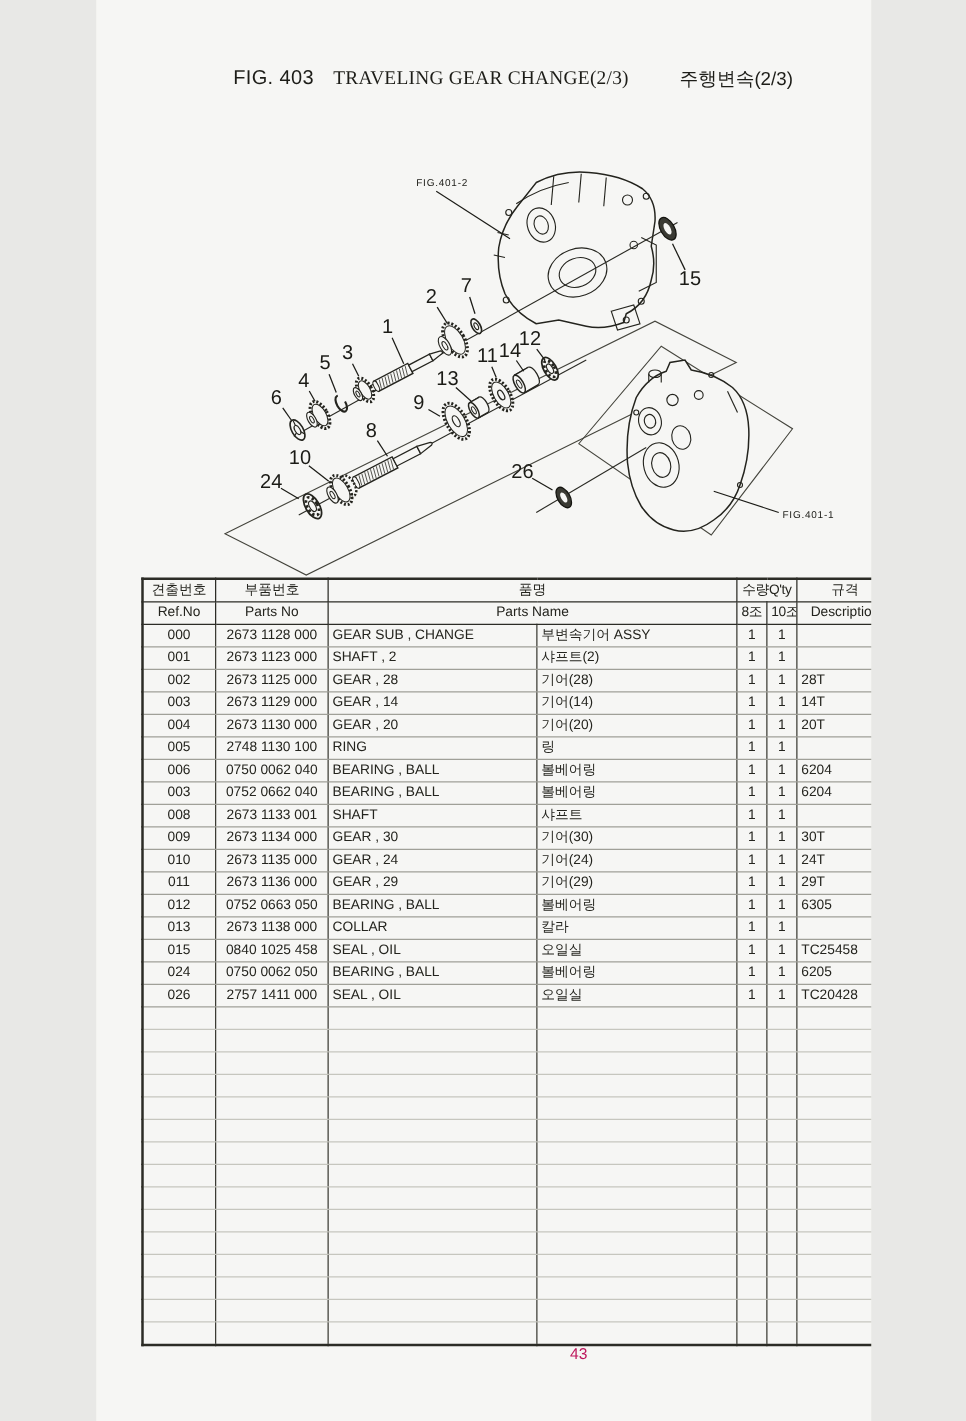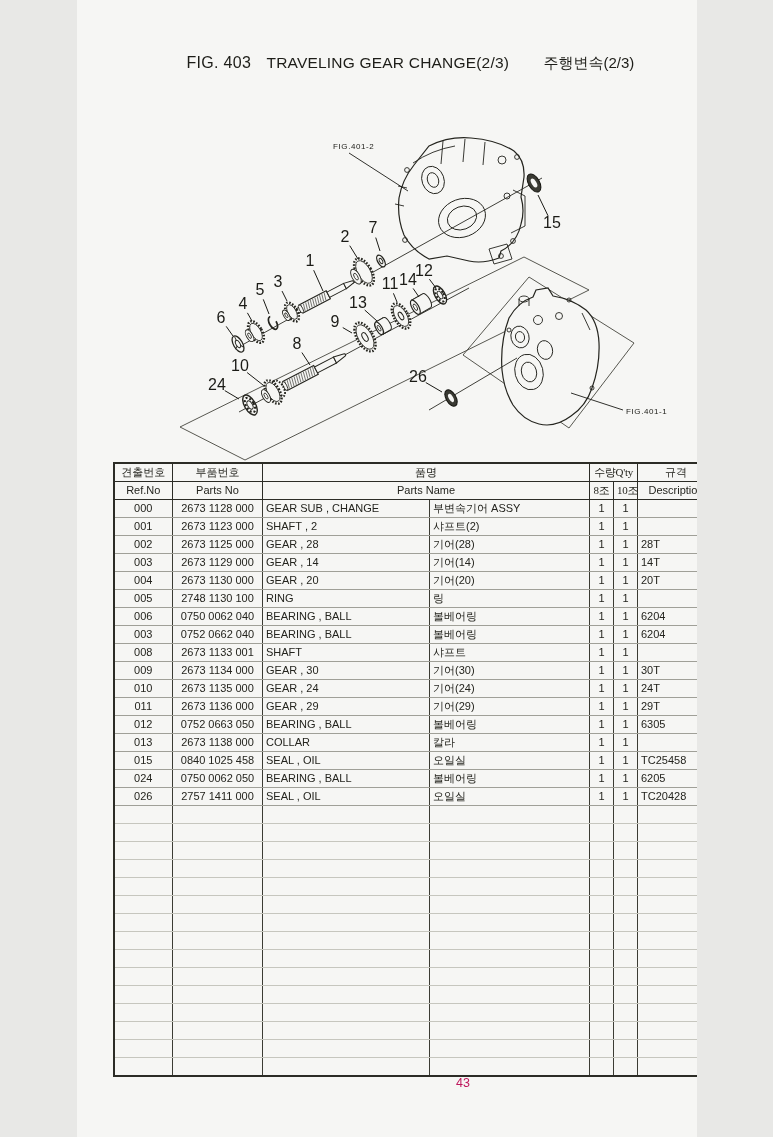--- a/index.html
+++ b/index.html
@@ -3,40 +3,40 @@
 <meta charset="utf-8">
 <style>
   html,body{margin:0;padding:0;background:#e8e8e6;}
   .page{
     position:relative;width:620px;height:1137px;background:#f6f6f4;
     font-family:"Liberation Sans","DejaVu Sans",sans-serif;color:#1d1d18;
     overflow:hidden;margin:0 auto;
   }
   .title-row span{position:absolute;top:54px;white-space:nowrap;}
   .t-fig{left:110px;font-size:16px;letter-spacing:.3px;}
-  .t-en{left:190px;font-size:15.5px;letter-spacing:.2px;}
+  .t-en{left:190px;font-size:15.5px;letter-spacing:.2px;font-family:Liberation Serif, serif;}
   .t-kr{left:467px;font-size:15px;}
   #diag{position:absolute;left:0;top:110px;}
   #diag text{font-family:"Liberation Sans","DejaVu Sans",sans-serif;fill:#1b1b16;}
   .callout-num{font-size:16px;}
   .figref{font-size:8px;letter-spacing:.6px;}
   table.parts{
     position:absolute;left:36px;top:462px;width:688px;
     border-collapse:collapse;table-layout:fixed;
     font-size:11px;line-height:15px;color:#24241e;
     border:2px solid #2c2c26;
   }
   table.parts th,table.parts td{
     height:17px;padding:0 3px;font-weight:normal;overflow:hidden;
     white-space:nowrap;border-left:1px solid #3c3c34;border-right:1px solid #3c3c34;
   }
   table.parts thead th{
     text-align:center;border:1px solid #2c2c26;font-size:11px;margin-left:40px;
   }
-  th.qty-h{font-size:10px;letter-spacing:-.3px;padding:0 1px;font-family:Liberation Serif, serif;}
+  th.qty-h{font-size:10px;letter-spacing:-.3px;padding:0 1px;}
   table.parts tbody td{border-top:1px solid #a0a098;border-bottom:1px solid #a0a098;}
   table.parts tbody tr.empty td{border-top-color:#c6c6be;border-bottom-color:#c6c6be;}
   td.c0,td.c1{text-align:center;}
   td.c2,td.c3,td.c6,td.c7{text-align:left;}
   td.c4,td.c5{text-align:center;padding:0 2px;}
   .pageno{position:absolute;top:1076px;left:0;width:773px;text-align:center;font-size:12.5px;color:#be185d;}
 </style>
 </head>
 <body>
 

